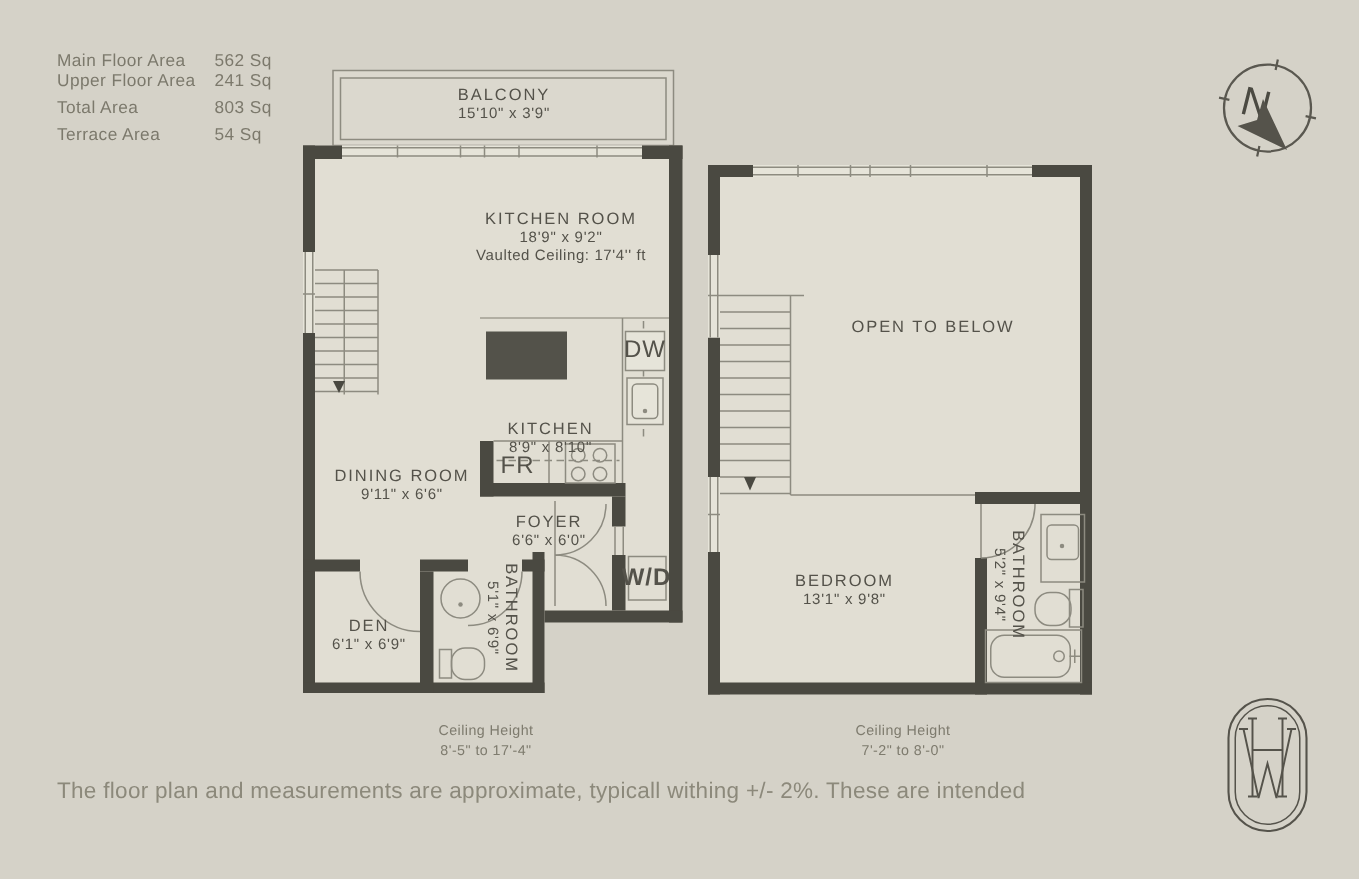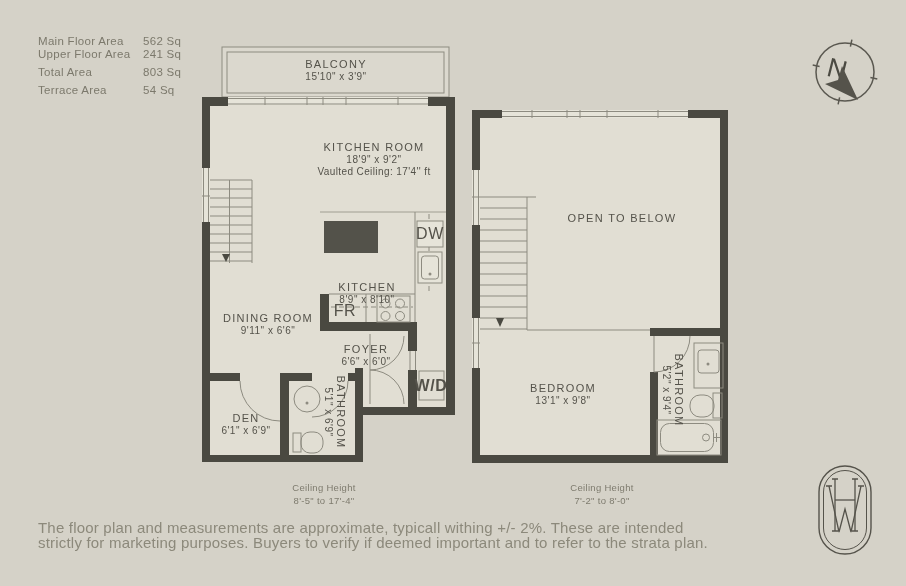--- a/index.html
+++ b/index.html
@@ -258,16 +258,15 @@
       <path d="M23 17 V69 M43 17 V69"></path>
       <path d="M20 17 H26 M40 17 H46 M20 69 H26 M40 69 H46"></path>
       <path d="M23 38 H43"></path>
       <polyline points="17,24 27,70 33,47 39,70 49,24"></polyline>
       <path d="M14 24 H20 M46 24 H52"></path>
     </g>
   </svg>
 
   <div class="disclaimer">
     <div>The floor plan and measurements are approximate, typicall withing +/- 2%. These are intended</div>
-    <div>strictly for marketing purposes. Buyers to verify if deemed important and to refer to the strata plan.</div>
   </div>
 
 </div>
 
 </body></html>

